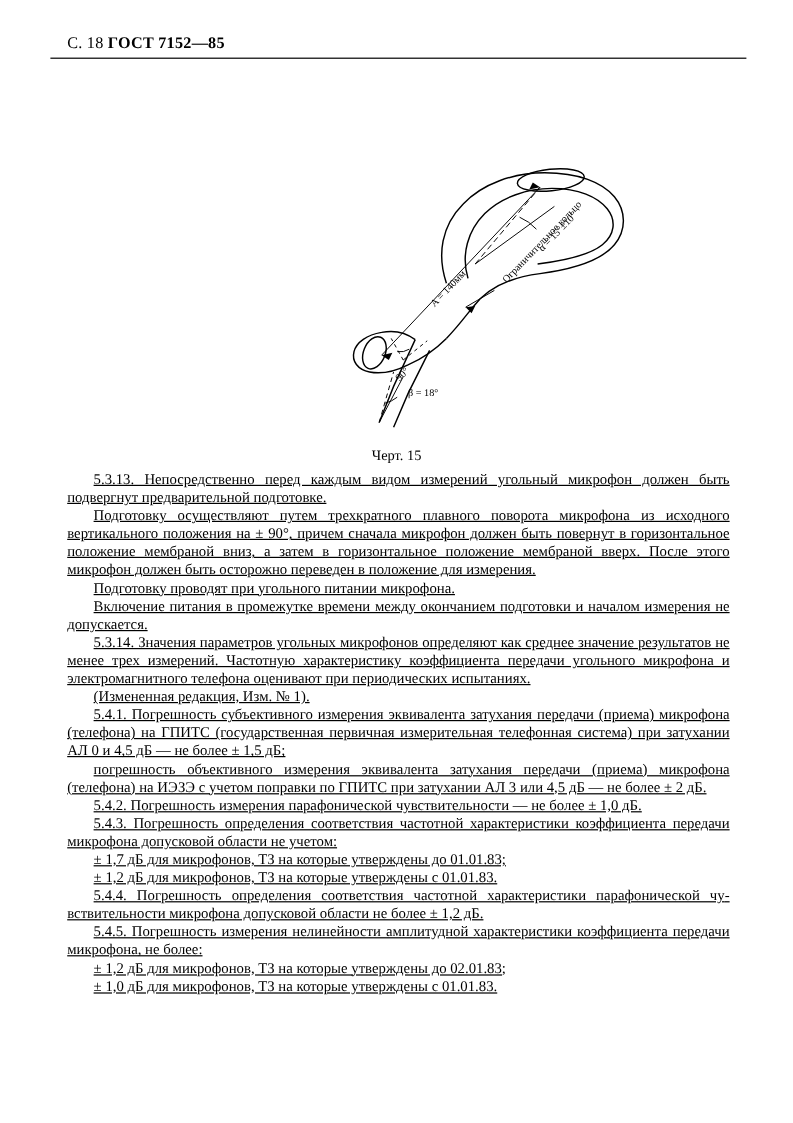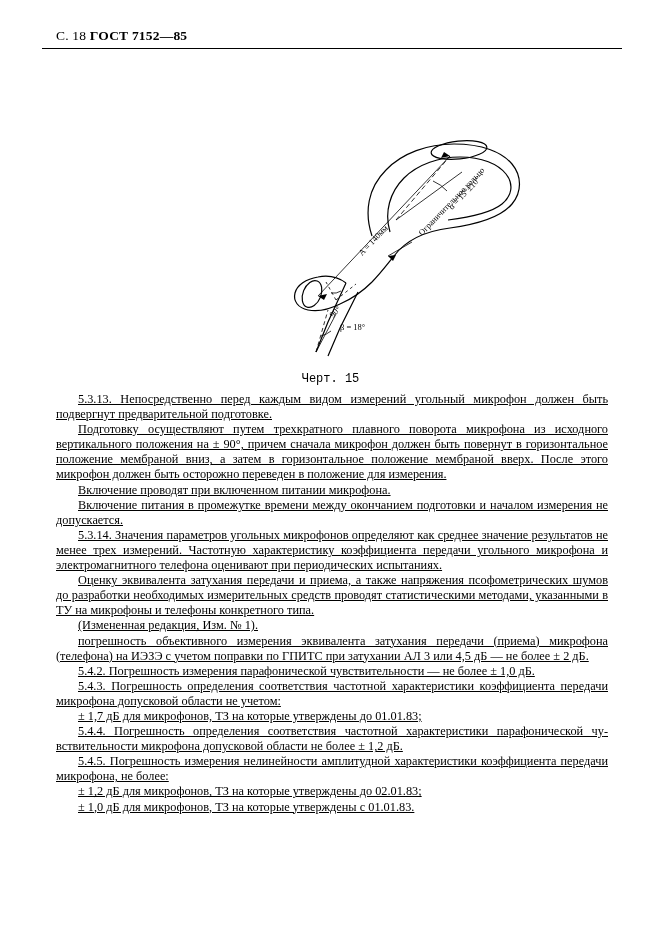--- a/index.html
+++ b/index.html
@@ -49,21 +49,20 @@
     width: 420px;
     height: 310px;
   }
   .figure-caption {
     position: absolute;
     left: 0;
     top: 372px;
     width: 661px;
     text-align: center;
     font-size: 12px;
-    font-family: Liberation Mono, monospace;
   }
   .body-text {
     position: absolute;
     left: 56px;
     top: 392px;
     width: 552px;
     font-size: 12.3px;
     line-height: 15.1px;
     text-align: justify;
   }
@@ -160,28 +159,29 @@
         <text x="190" y="270">β = 18°</text>
       </g>
     </svg>
   </div>
 
   <div class="figure-caption">Черт. 15</div>
 
   <div class="body-text">
     <p>5.3.13.  Непосредственно перед каждым видом измерений угольный микрофон должен быть подвергнут предварительной подготовке.</p>
     <p>Подготовку осуществляют путем трехкратного плавного поворота микрофона из исходного вертикального положения на ± 90°, причем сначала микрофон должен быть повернут в горизонталь­ное положение мембраной вниз, а затем в горизонтальное положение мембраной вверх. После этого микрофон должен быть осторожно переведен в положение для измерения.</p>
-    <p>Включение проводят при включенном питании микрофона.</p>
+    <p>Подготовку проводят при угольного питании микрофона.</p>
     <p>Включение питания в промежутке времени между окончанием подготовки и началом измере­ния не допускается.</p>
     <p>5.3.14.  Значения параметров угольных микрофонов определяют как среднее значение резуль­татов не менее трех измерений. Частотную характеристику коэффициента передачи угольного мик­рофона и электромагнитного телефона оценивают  при периодических испытаниях.</p>
-    <p>Оценку эквивалента затухания передачи и приема, а также напряжения псофометрических шумов до разработки необходимых измерительных средств проводят статистическими методами, указанными в ТУ на микрофоны и телефоны конкретного типа.</p>
     <p>(Измененная редакция, Изм.  № 1).</p>
+    <p>5.4.1.  Погрешность субъективного измерения эквивалента затухания передачи (приема) мик­рофона (телефона) на ГПИТС (государственная первичная измерительная телефонная система) при затухании АЛ 0 и 4,5 дБ — не более ± 1,5 дБ;</p>
     <p>погрешность объективного измерения эквивалента затухания передачи (приема) микрофона (телефона) на ИЭЗЭ с учетом поправки по ГПИТС при затухании АЛ 3 или 4,5 дБ — не более ± 2 дБ.</p>
     <p>5.4.2.  Погрешность измерения парафонической чувствительности — не более ± 1,0 дБ.</p>
     <p>5.4.3.  Погрешность определения соответствия частотной характеристики коэффициента пе­редачи микрофона допусковой области не учетом:</p>
     <p>± 1,7 дБ для микрофонов, ТЗ на которые утверждены до 01.01.83;</p>
+    <p>± 1,2 дБ для микрофонов, ТЗ на которые утверждены с 01.01.83.</p>
     <p>5.4.4.  Погрешность определения соответствия частотной характеристики парафонической чу­вствительности микрофона допусковой области не более ± 1,2 дБ.</p>
     <p>5.4.5.  Погрешность измерения нелинейности амплитудной характеристики коэффициента передачи микрофона, не более:</p>
     <p>± 1,2 дБ для микрофонов, ТЗ на которые утверждены до 02.01.83;</p>
     <p>± 1,0 дБ для микрофонов, ТЗ на которые утверждены с 01.01.83.</p>
   </div>
 
 </div>
 
 </body></html>

